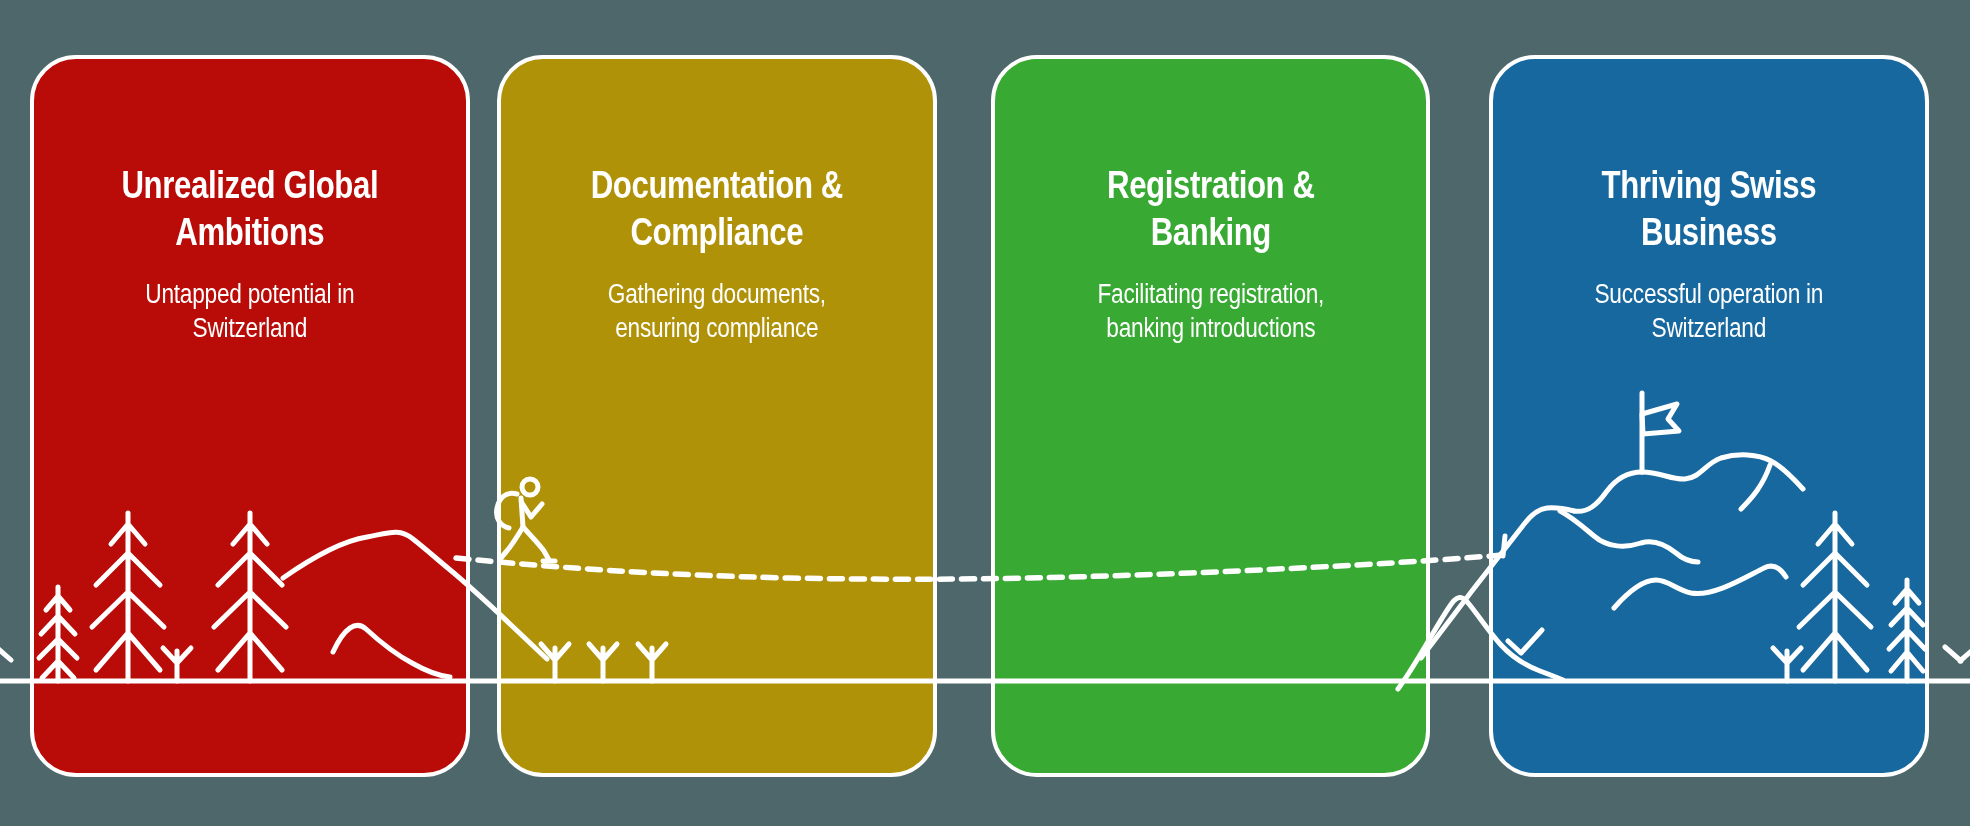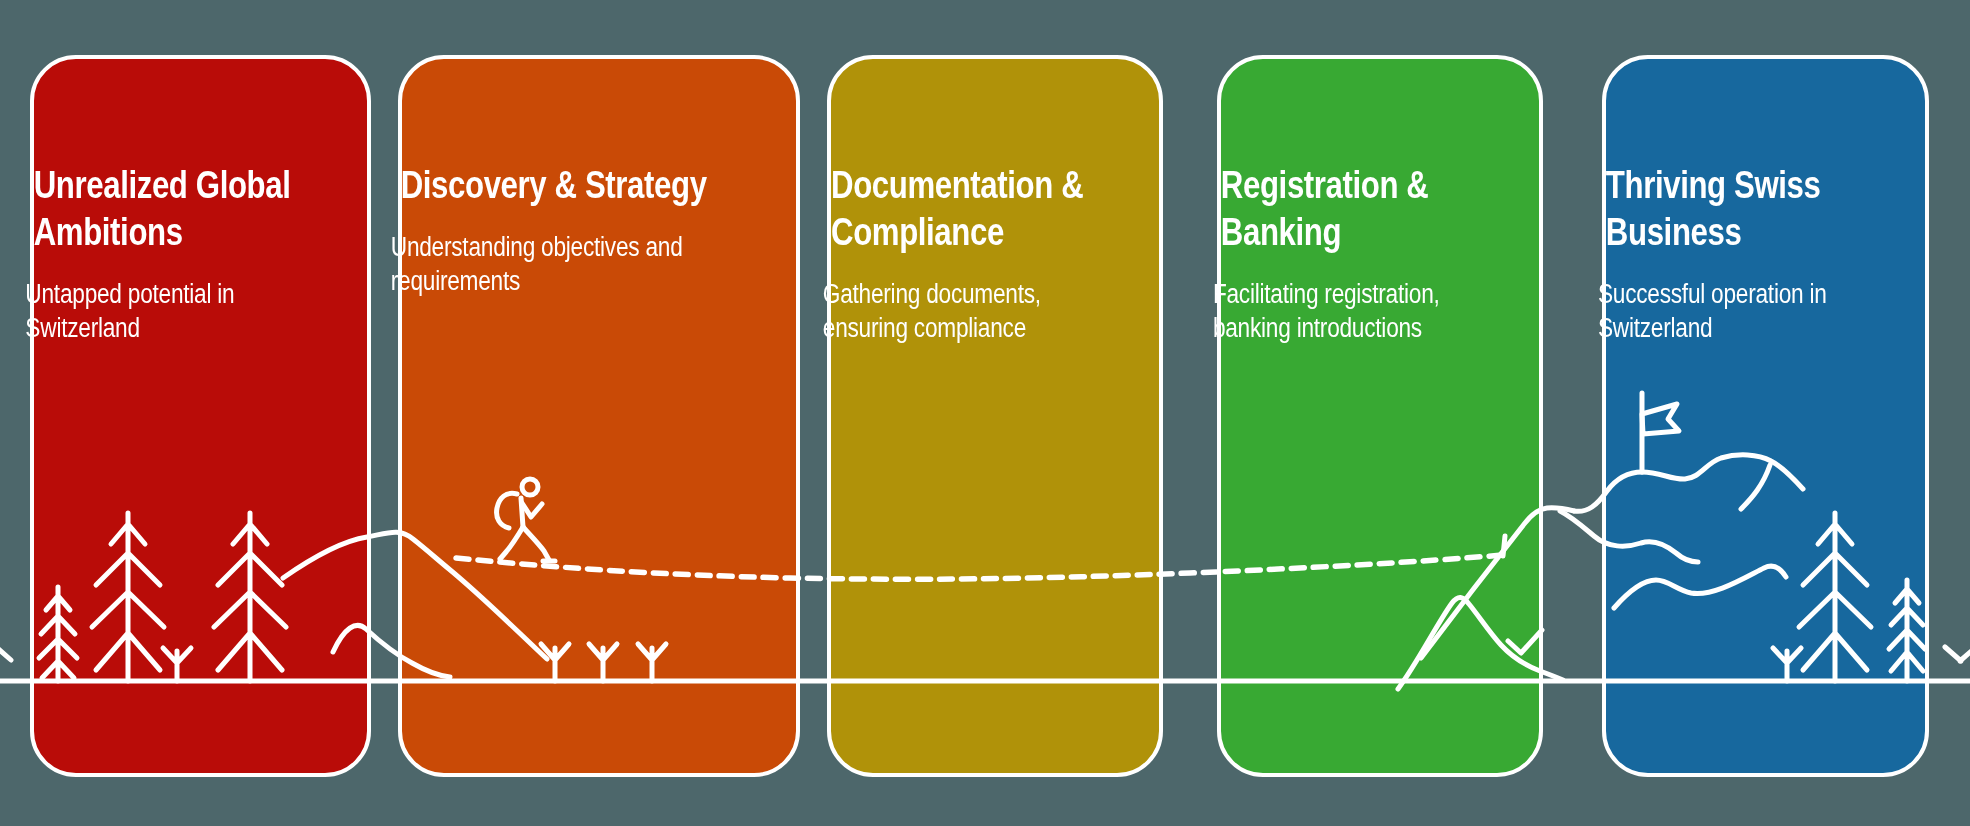--- a/index.html
+++ b/index.html
@@ -12,20 +12,21 @@
   .cards{
     position:absolute;left:30px;top:55px;right:41px;height:722px;
     display:flex;gap:27px;
   }
   .card{
     flex:1;
     box-sizing:border-box;
     border:4px solid #ffffff;
     border-radius:46px;
     padding:102px 6px 0;
+    text-align:center;
     color:#ffffff;
   }
   .card-title{
     font-weight:700;
     font-size:39px;
     line-height:47px;
     letter-spacing:-0.5px;
     white-space:pre;
     width:130%;margin-left:-15%;
     transform:scaleX(0.80);
@@ -55,25 +56,20 @@
 
   <div class="cards">
 
     <div class="card" style="background-color: rgb(185, 12, 8);">
       <div class="card-title">Unrealized Global
 Ambitions</div>
       <div class="card-sub">Untapped potential in
 Switzerland</div>
     </div>
 
-    <div class="card" style="background-color: rgb(201, 74, 6);">
-      <div class="card-title">Discovery &amp; Strategy</div>
-      <div class="card-sub">Understanding objectives and
-requirements</div>
-    </div>
 
     <div class="card" style="background-color: rgb(176, 146, 9);">
       <div class="card-title">Documentation &amp;
 Compliance</div>
       <div class="card-sub">Gathering documents,
 ensuring compliance</div>
     </div>
 
     <div class="card" style="background-color: rgb(56, 169, 51); margin-left: 27px;">
       <div class="card-title">Registration &amp;

